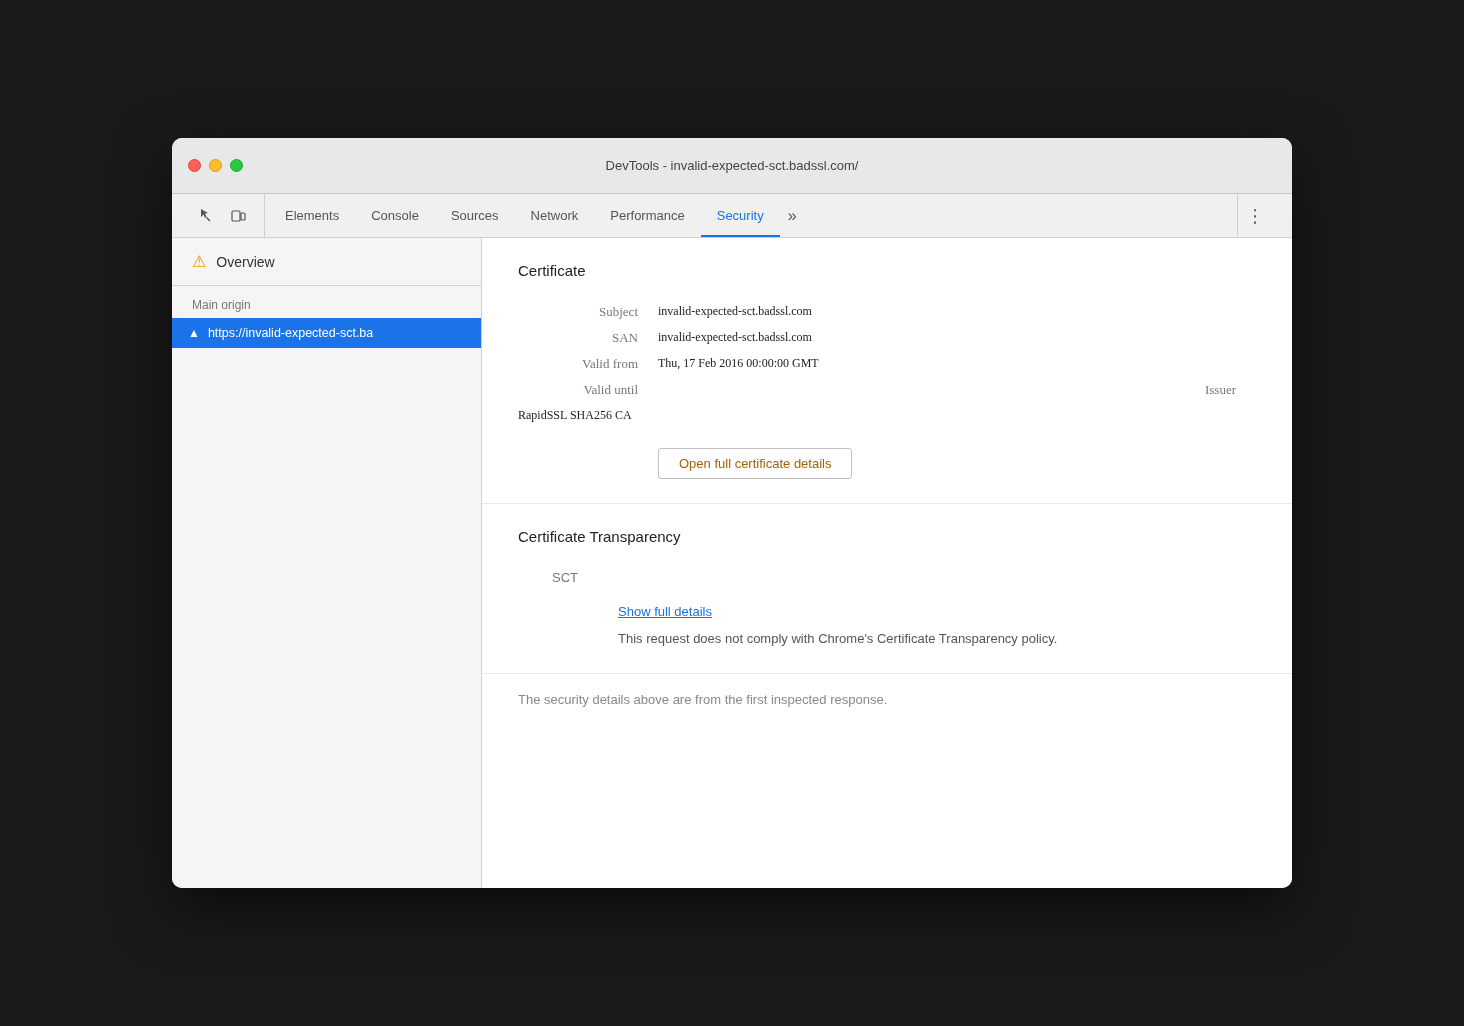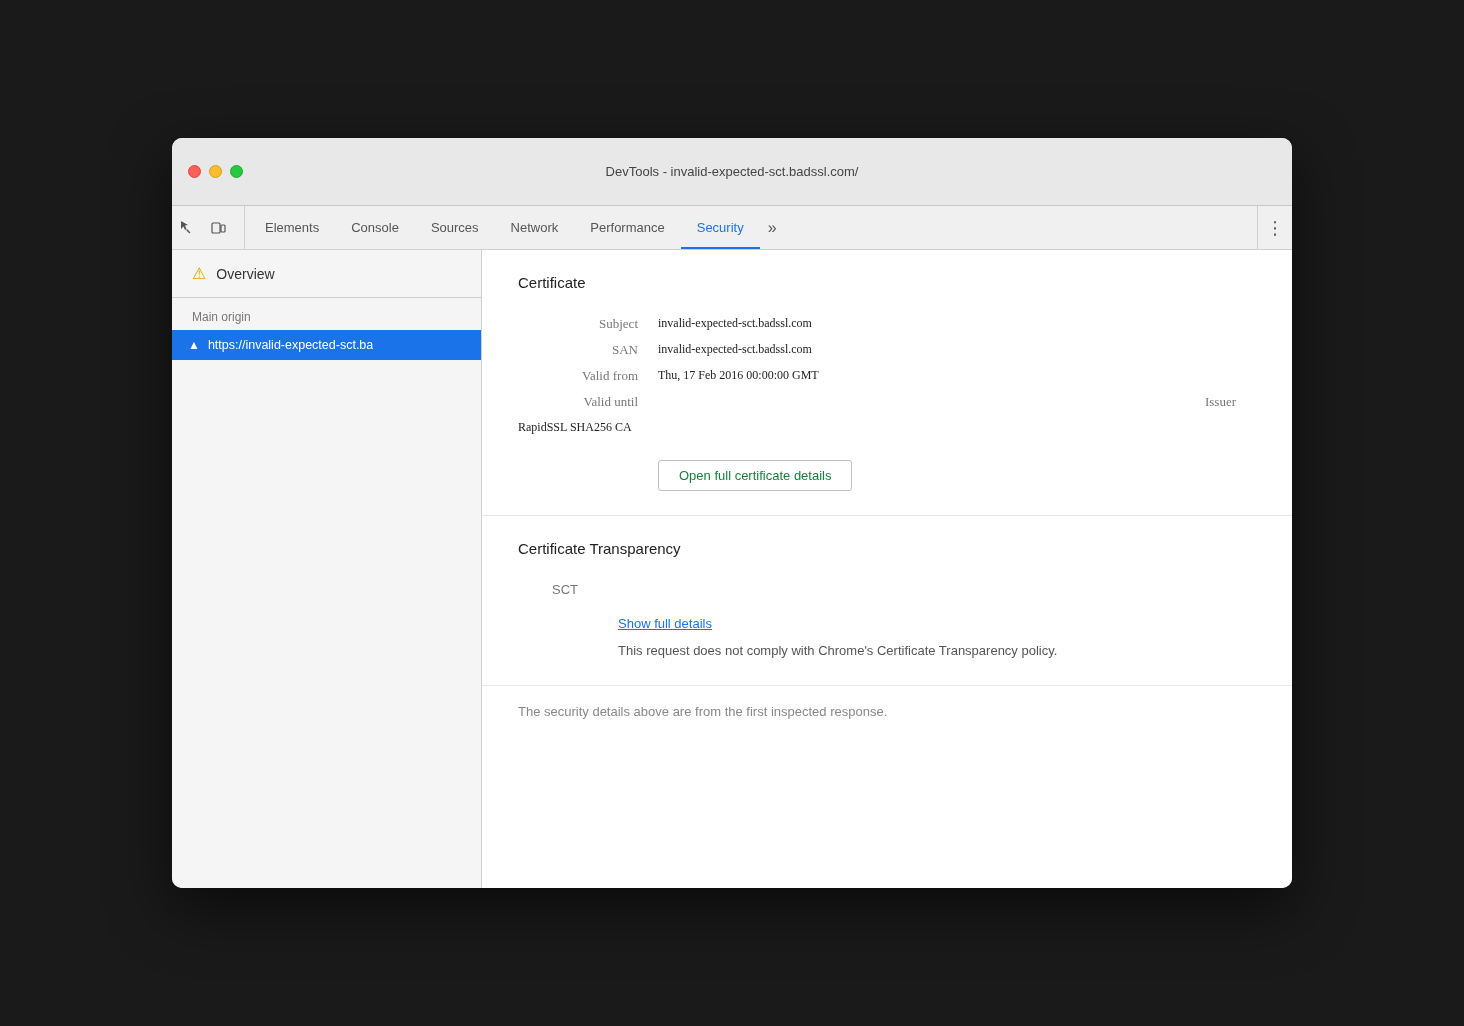--- a/index.html
+++ b/index.html
@@ -19,21 +19,21 @@
       border-radius: 10px;
       overflow: hidden;
       box-shadow: 0 20px 60px rgba(0,0,0,0.6);
       display: flex;
       flex-direction: column;
     }
 
     
     .title-bar {
       background: #e8e8e8;
-      height: 68px;
+      height: 56px;
       display: flex;
       align-items: center;
       padding: 0 16px;
       border-bottom: 1px solid #c8c8c8;
       position: relative;
     }
 
     .traffic-lights {
       display: flex;
       gap: 8px;
@@ -59,21 +59,21 @@
       font-weight: 400;
     }
 
     
     .toolbar {
       background: #f0f0f0;
       height: 44px;
       display: flex;
       align-items: stretch;
       border-bottom: 1px solid #d0d0d0;
-      padding: 0 0;
+      padding: 0 20px;
     }
 
     .toolbar-icons {
       display: flex;
       align-items: center;
       gap: 4px;
       padding-right: 12px;
       border-right: 1px solid #d0d0d0;
       margin-right: 4px;
     }
@@ -241,21 +241,21 @@
       color: #222;
     }
 
     .cert-button {
       display: inline-block;
       padding: 7px 20px;
       border: 1px solid #c0c0c0;
       border-radius: 3px;
       background: white;
       font-size: 13px;
-      color: #15803d;
+      color: #a16207;
       cursor: pointer;
       margin-left: 0;
     }
 
     .cert-button-row {
       display: grid;
       grid-template-columns: 140px 1fr;
       gap: 0;
     }
 

